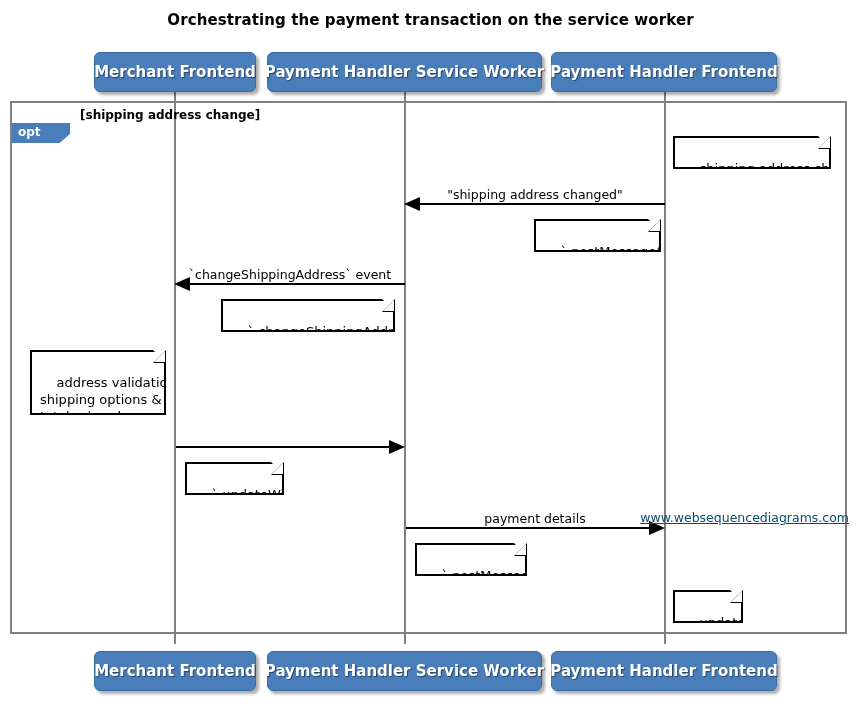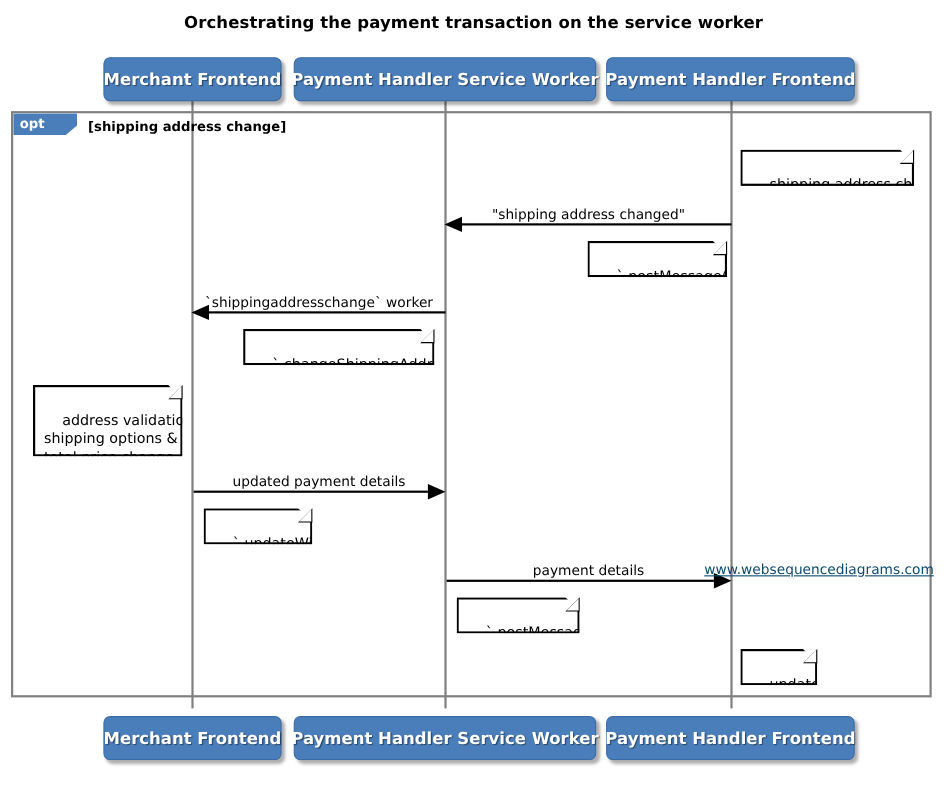--- a/index.html
+++ b/index.html
@@ -71,20 +71,21 @@
     position: absolute;
     background: #4a7ebb;
     color: #ffffff;
     font-size: 12px;
     font-weight: bold;
     padding: 2px 8px 3px 6px;
     box-sizing: border-box;
     -webkit-clip-path: polygon(0 0, 100% 0, 100% 55%, 82% 100%, 0 100%);
     clip-path: polygon(0 0, 100% 0, 100% 55%, 82% 100%, 0 100%);
     line-height: 14px;
+    margin-top: 20px;
   }
   .frame-cond {
     position: absolute;
     font-size: 12px;
     font-weight: bold;
     color: #000000;
     white-space: nowrap;
   }
 
   
@@ -188,39 +189,38 @@
   <div class="msg-label" style="left:405px; top:187px; width:260px;">"shipping address changed"</div>
   <div class="msg-line" style="left:420px; top:203px; width:245px;"></div>
   <div class="arrow-head left" style="left:404px; top:197px;"></div>
 
   <div class="note" style="left:534px; top:219px; width:127px; height:33px;">
     <span>`.postMessage()`</span>
   </div>
   <div class="note-fold" style="left:648px; top:219px;"></div>
   <div class="note-fold-inner" style="left:649px; top:220px;"></div>
 
-  <div class="msg-label" style="left:175px; top:267px; width:230px;">`shippingaddresschange` worker</div>
+  <div class="msg-label" style="left:175px; top:267px; width:230px;">`changeShippingAddress` event</div>
   <div class="msg-line" style="left:190px; top:283px; width:215px;"></div>
   <div class="arrow-head left" style="left:174px; top:277px;"></div>
 
   <div class="note" style="left:221px; top:299px; width:174px; height:33px;">
     <span>`.changeShippingAddress()`</span>
   </div>
   <div class="note-fold" style="left:382px; top:299px;"></div>
   <div class="note-fold-inner" style="left:383px; top:300px;"></div>
 
   <div class="note" style="left:30px; top:350px; width:136px; height:65px;">
     <span>address validation,
 shipping options &amp;
 total price change etc</span>
   </div>
   <div class="note-fold" style="left:153px; top:350px;"></div>
   <div class="note-fold-inner" style="left:154px; top:351px;"></div>
 
-  <div class="msg-label" style="left:175px; top:430px; width:230px;">updated payment details</div>
   <div class="msg-line" style="left:176px; top:446px; width:213px;"></div>
   <div class="arrow-head right" style="left:389px; top:440px;"></div>
 
   <div class="note" style="left:185px; top:462px; width:99px; height:33px;">
     <span>`.updateWith()`</span>
   </div>
   <div class="note-fold" style="left:271px; top:462px;"></div>
   <div class="note-fold-inner" style="left:272px; top:463px;"></div>
 
   <div class="msg-label" style="left:405px; top:511px; width:260px;">payment details</div>

